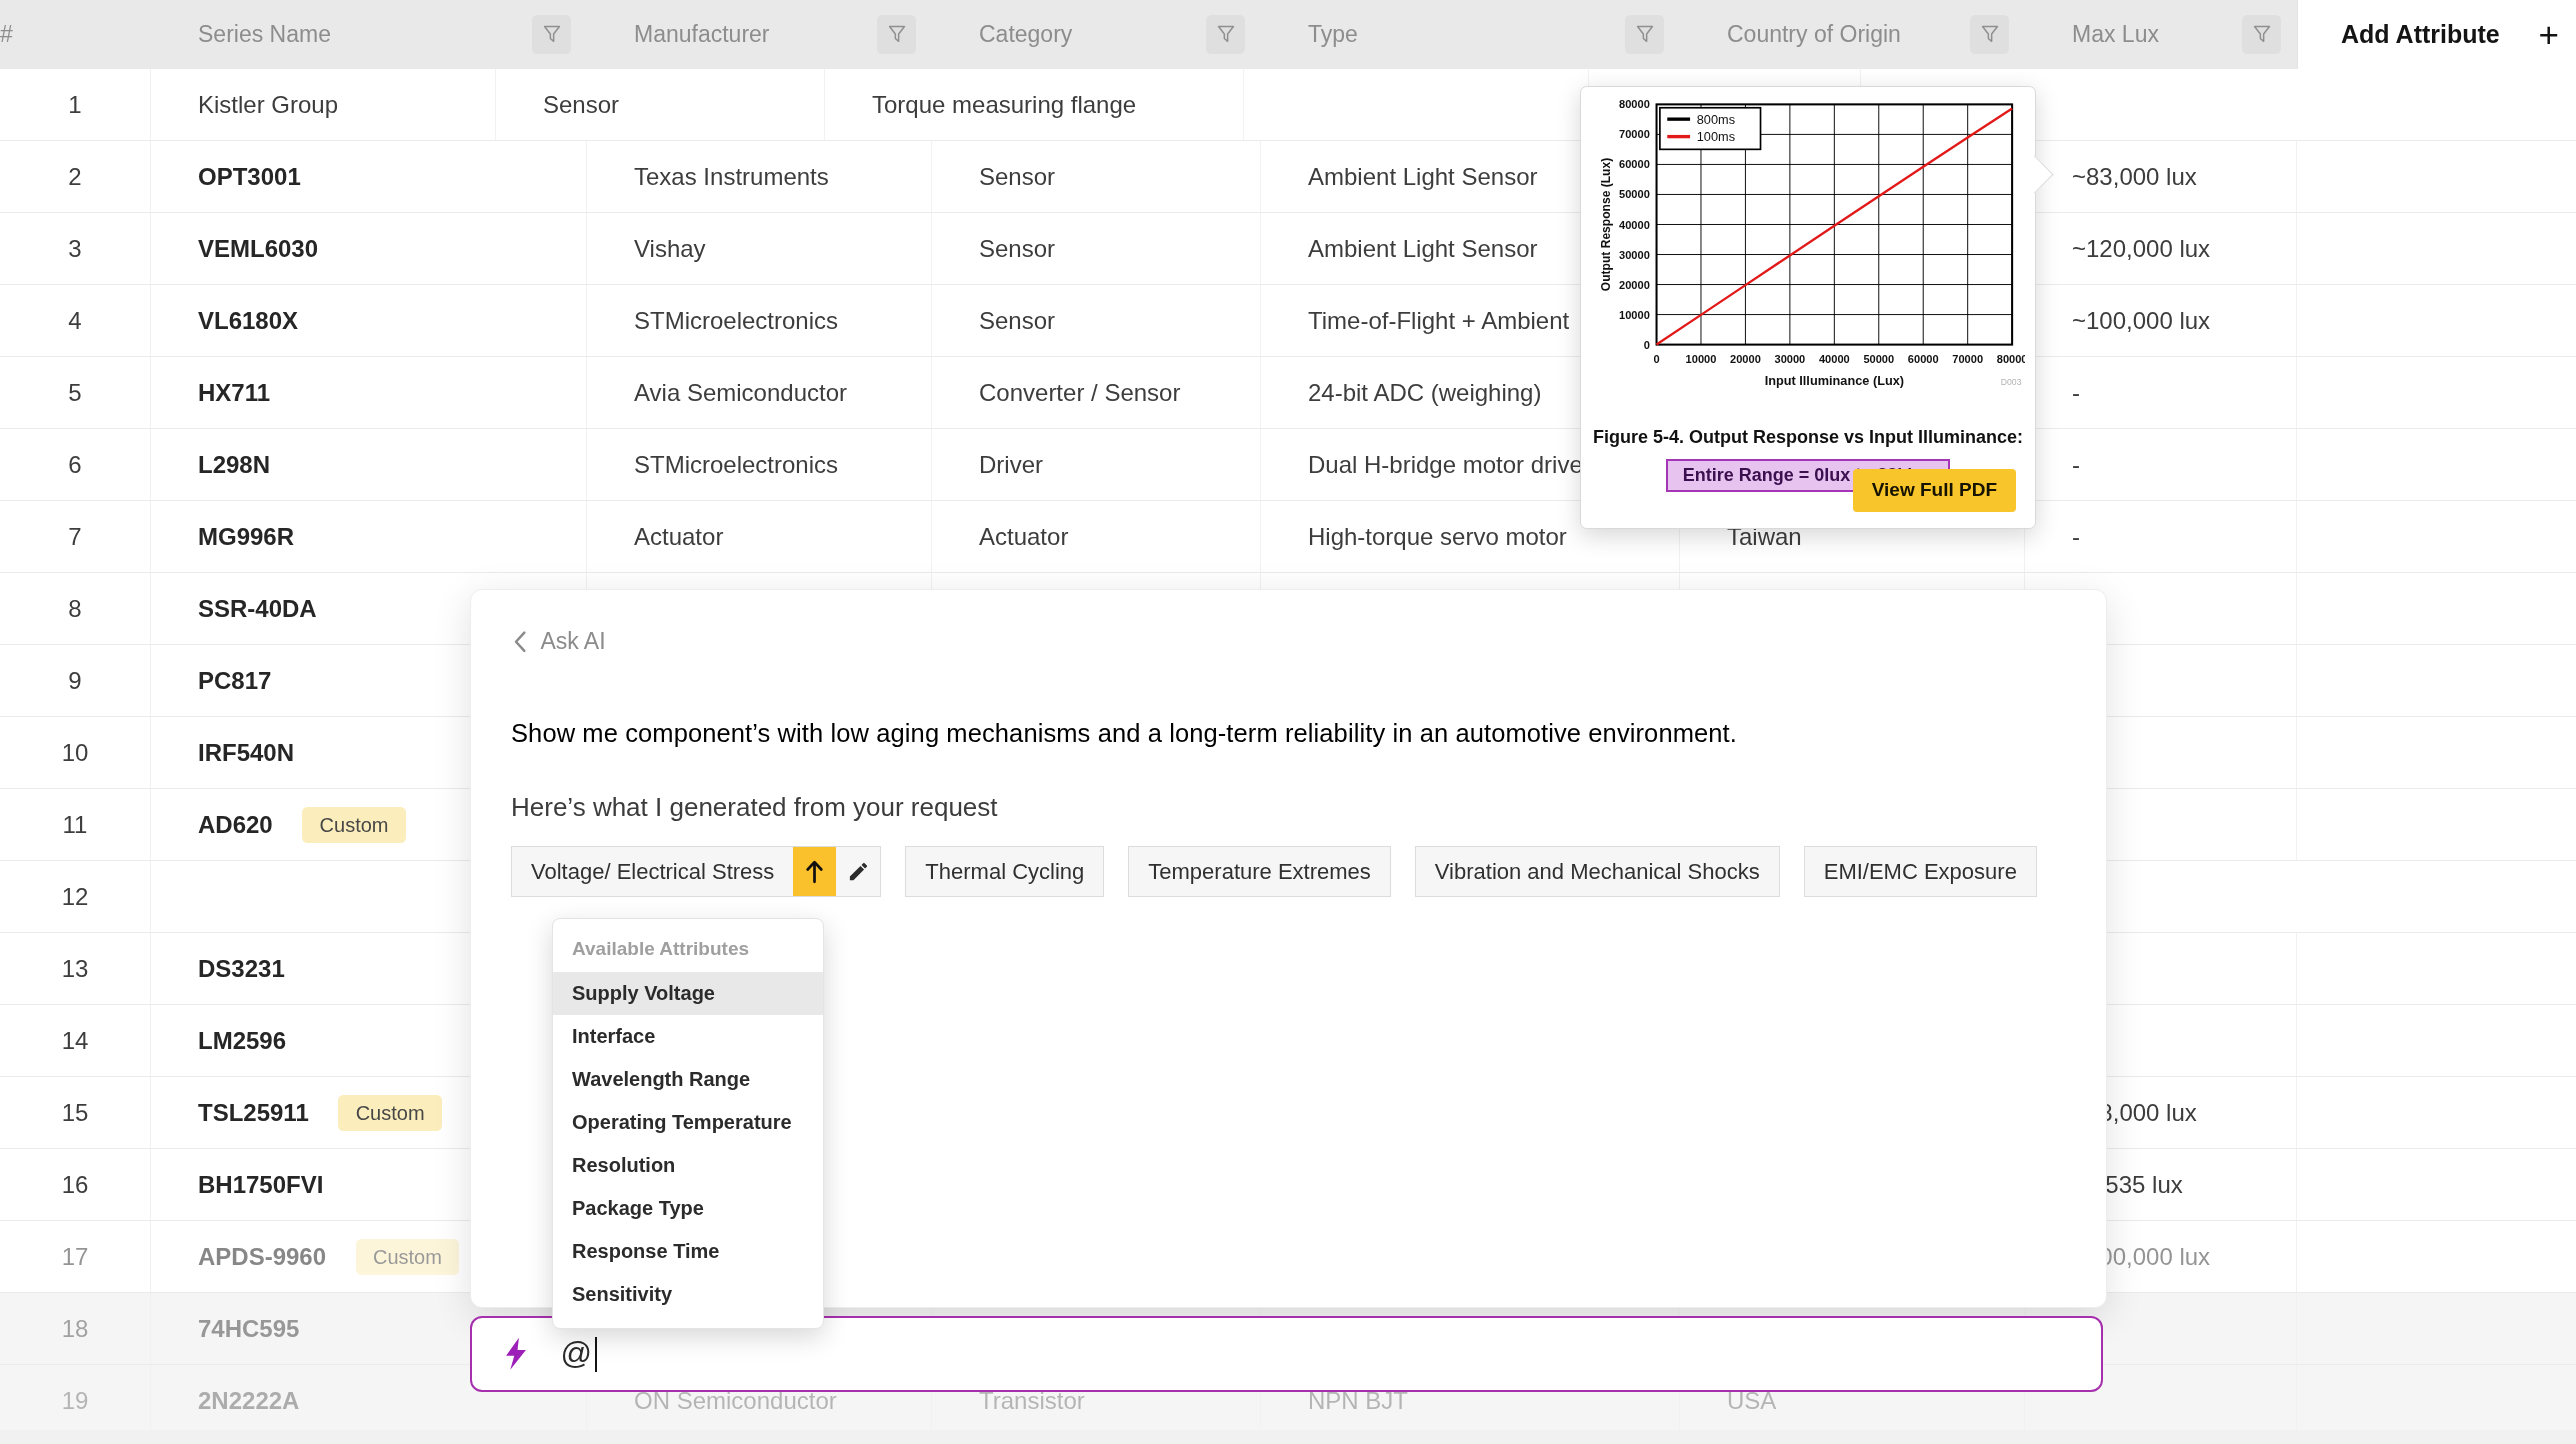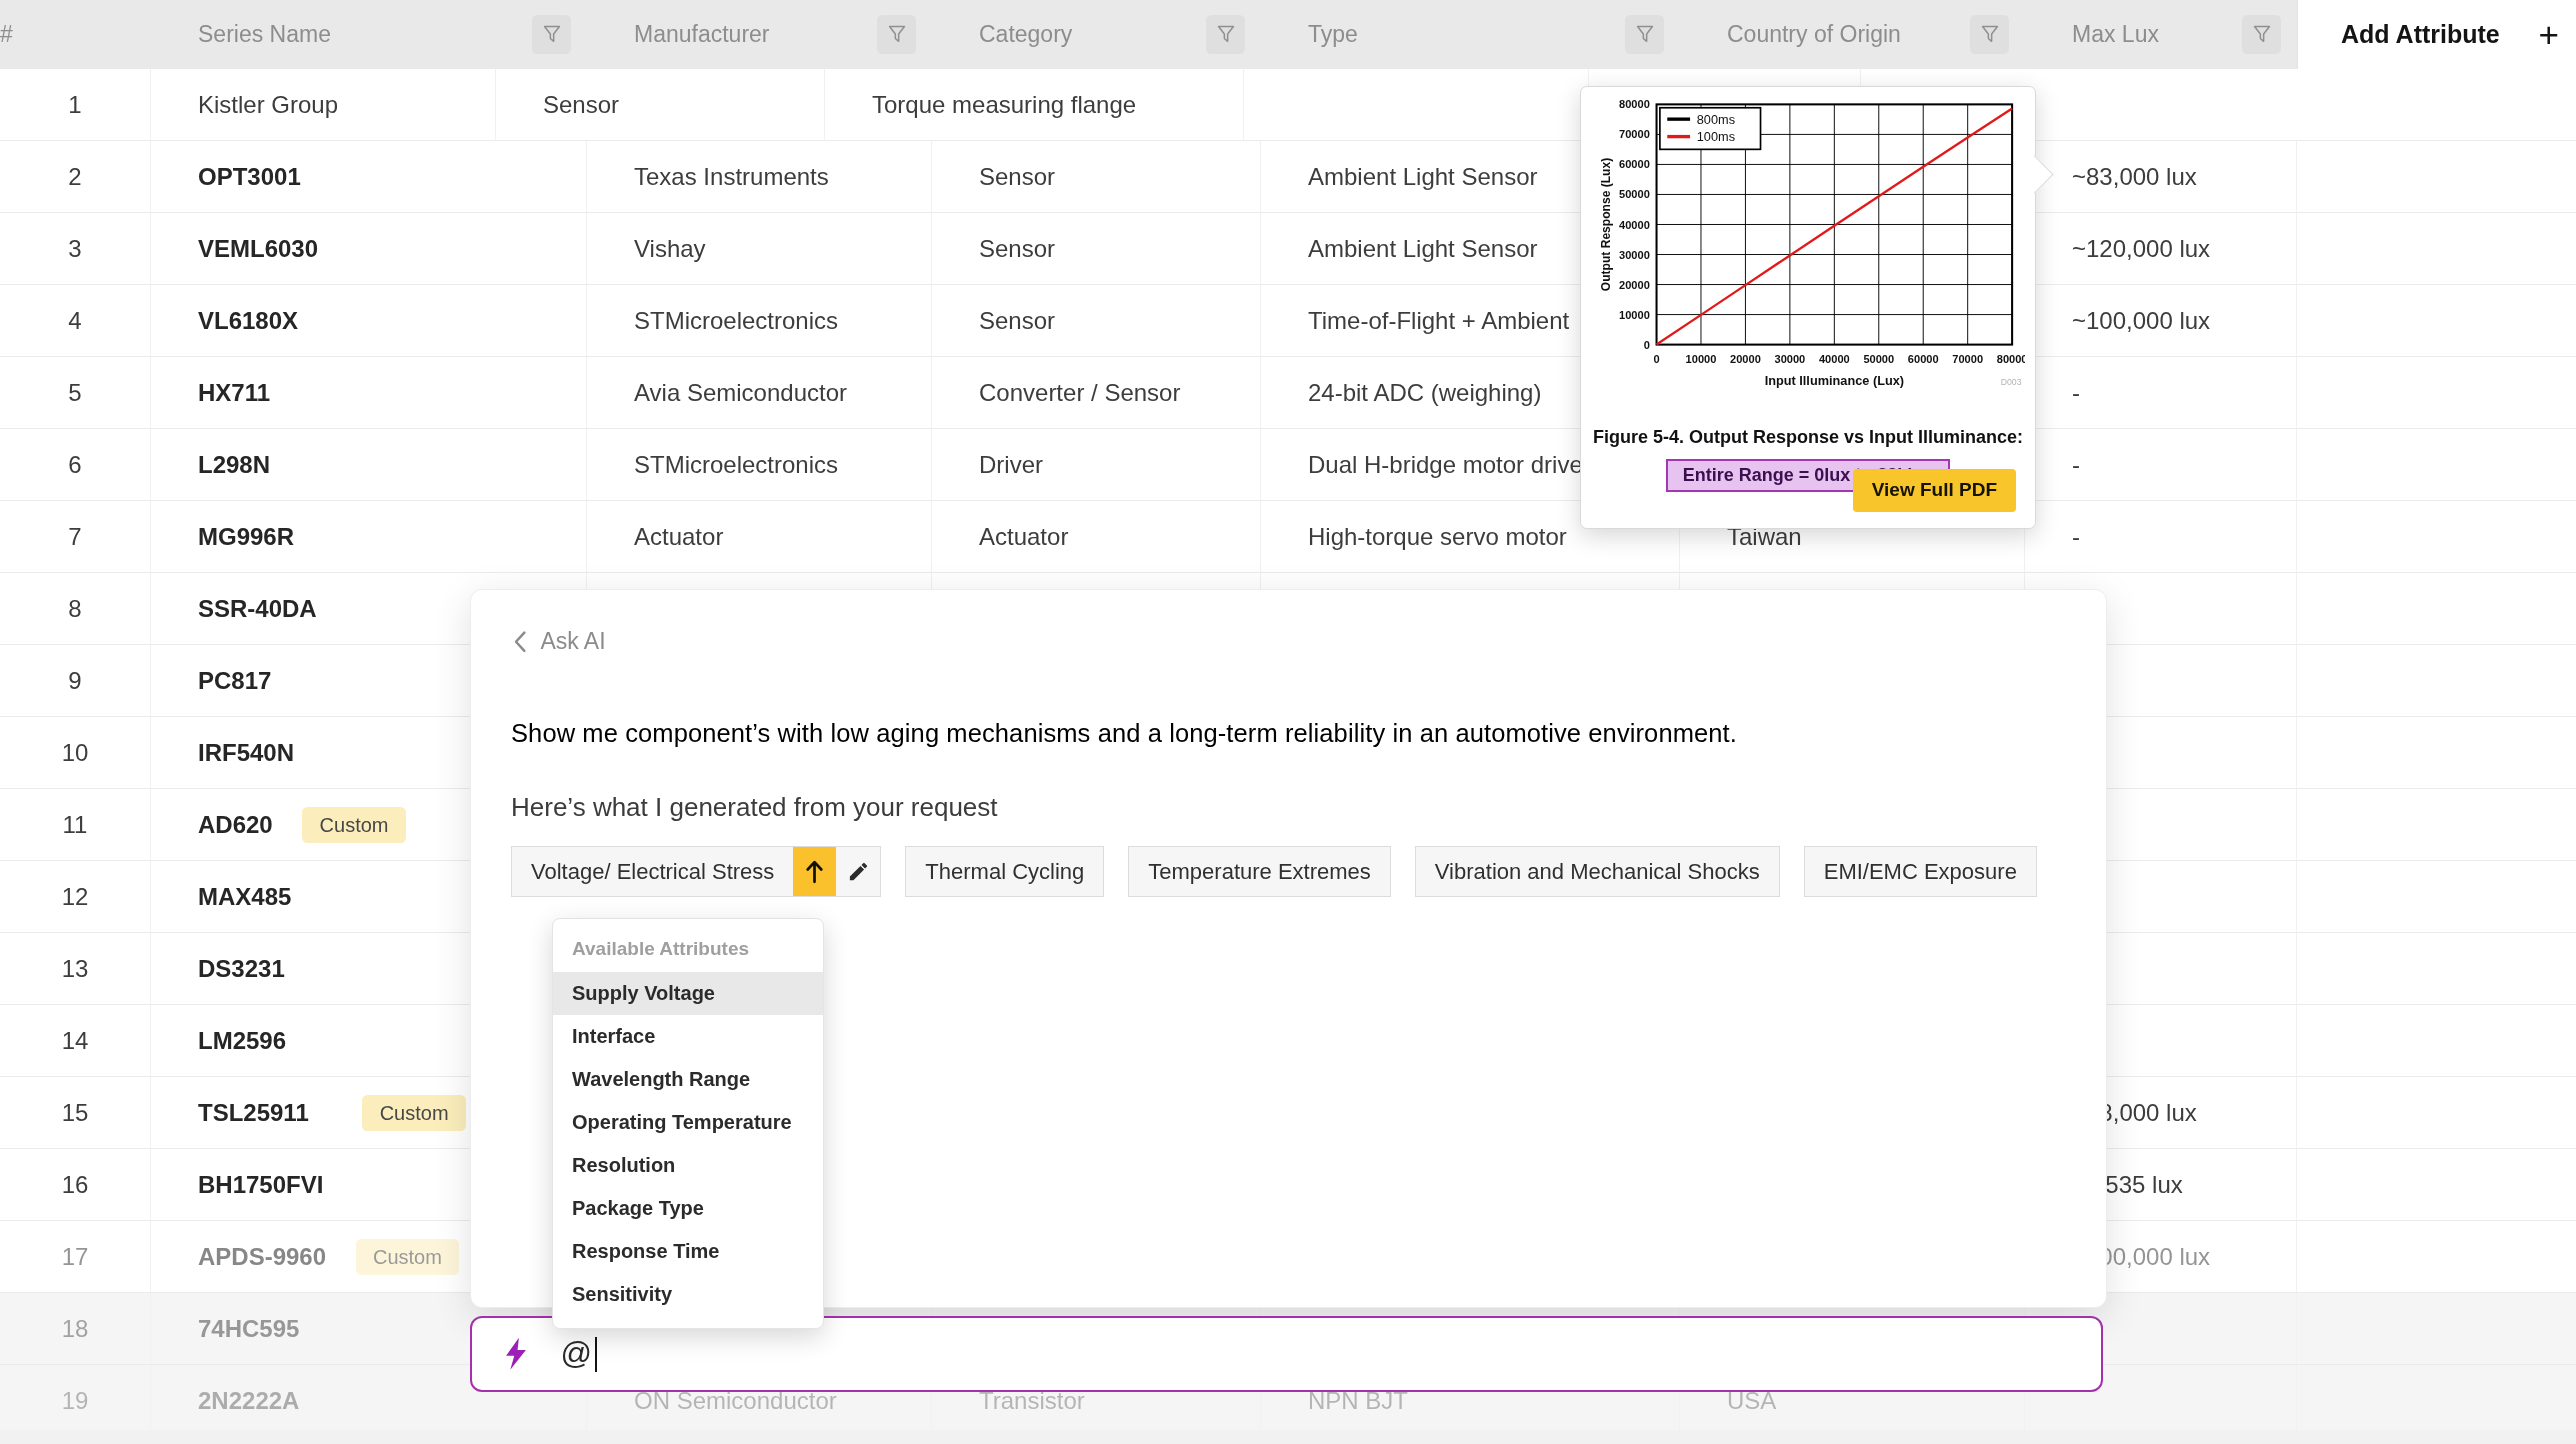--- a/index.html
+++ b/index.html
@@ -375,23 +375,20 @@
       <div class="td c-category" style="width: 329px;"></div>
       <div class="td c-type" style="width: 419px;"></div>
       <div class="td c-country" style="width: 345px;"></div>
       <div class="td c-max_lux" style="width: 272px;"></div>
       <div class="td c-add" style="width: 278px;"></div>
     </div>
     <div class="row" style="--fade: 1;">
       <div class="td c-num" style="width: 151px;">
         <span class="cell-text">12</span>
       </div>
-      <div class="td c-series" style="width: 436px;">
-        <span class="series-name">MAX485</span>
-      </div>
       <div class="td c-manufacturer" style="width: 345px;"></div>
       <div class="td c-category" style="width: 329px;"></div>
       <div class="td c-type" style="width: 419px;"></div>
       <div class="td c-country" style="width: 345px;"></div>
       <div class="td c-max_lux" style="width: 272px;"></div>
       <div class="td c-add" style="width: 278px;"></div>
     </div>
     <div class="row" style="--fade: 1;">
       <div class="td c-num" style="width: 151px;">
         <span class="cell-text">13</span>
@@ -417,21 +414,21 @@
       <div class="td c-category" style="width: 329px;"></div>
       <div class="td c-type" style="width: 419px;"></div>
       <div class="td c-country" style="width: 345px;"></div>
       <div class="td c-max_lux" style="width: 272px;"></div>
       <div class="td c-add" style="width: 278px;"></div>
     </div>
     <div class="row" style="--fade: 1;">
       <div class="td c-num" style="width: 151px;">
         <span class="cell-text">15</span>
       </div>
-      <div class="td c-series" style="width: 436px; gap: 24px;">
+      <div class="td c-series" style="width: 436px;">
         <span class="series-name">TSL25911</span>
         <span class="badge">Custom</span>
       </div>
       <div class="td c-manufacturer" style="width: 345px;"></div>
       <div class="td c-category" style="width: 329px;"></div>
       <div class="td c-type" style="width: 419px;"></div>
       <div class="td c-country" style="width: 345px;"></div>
       <div class="td c-max_lux" style="width: 272px;">
         <span class="cell-text">~88,000 lux</span>
       </div>

